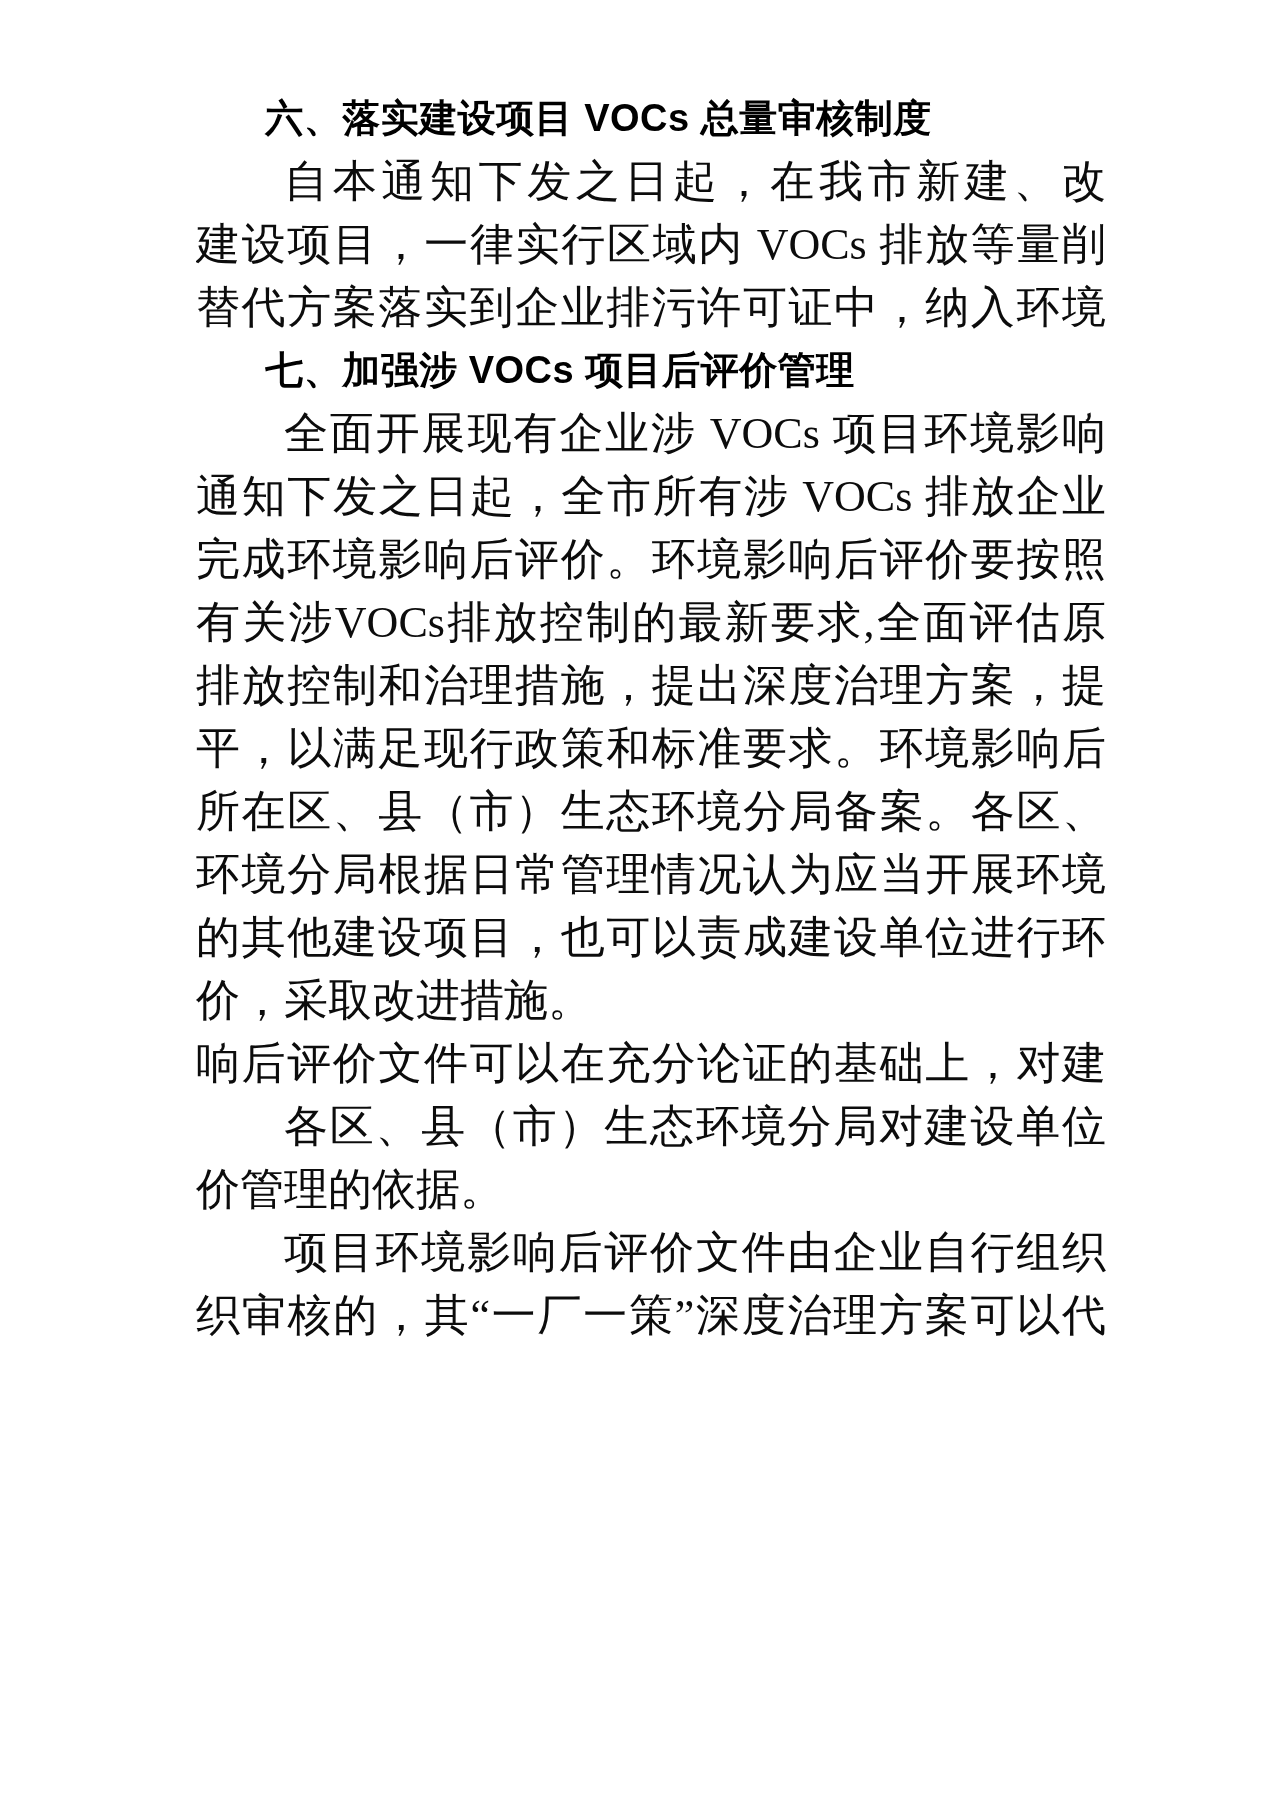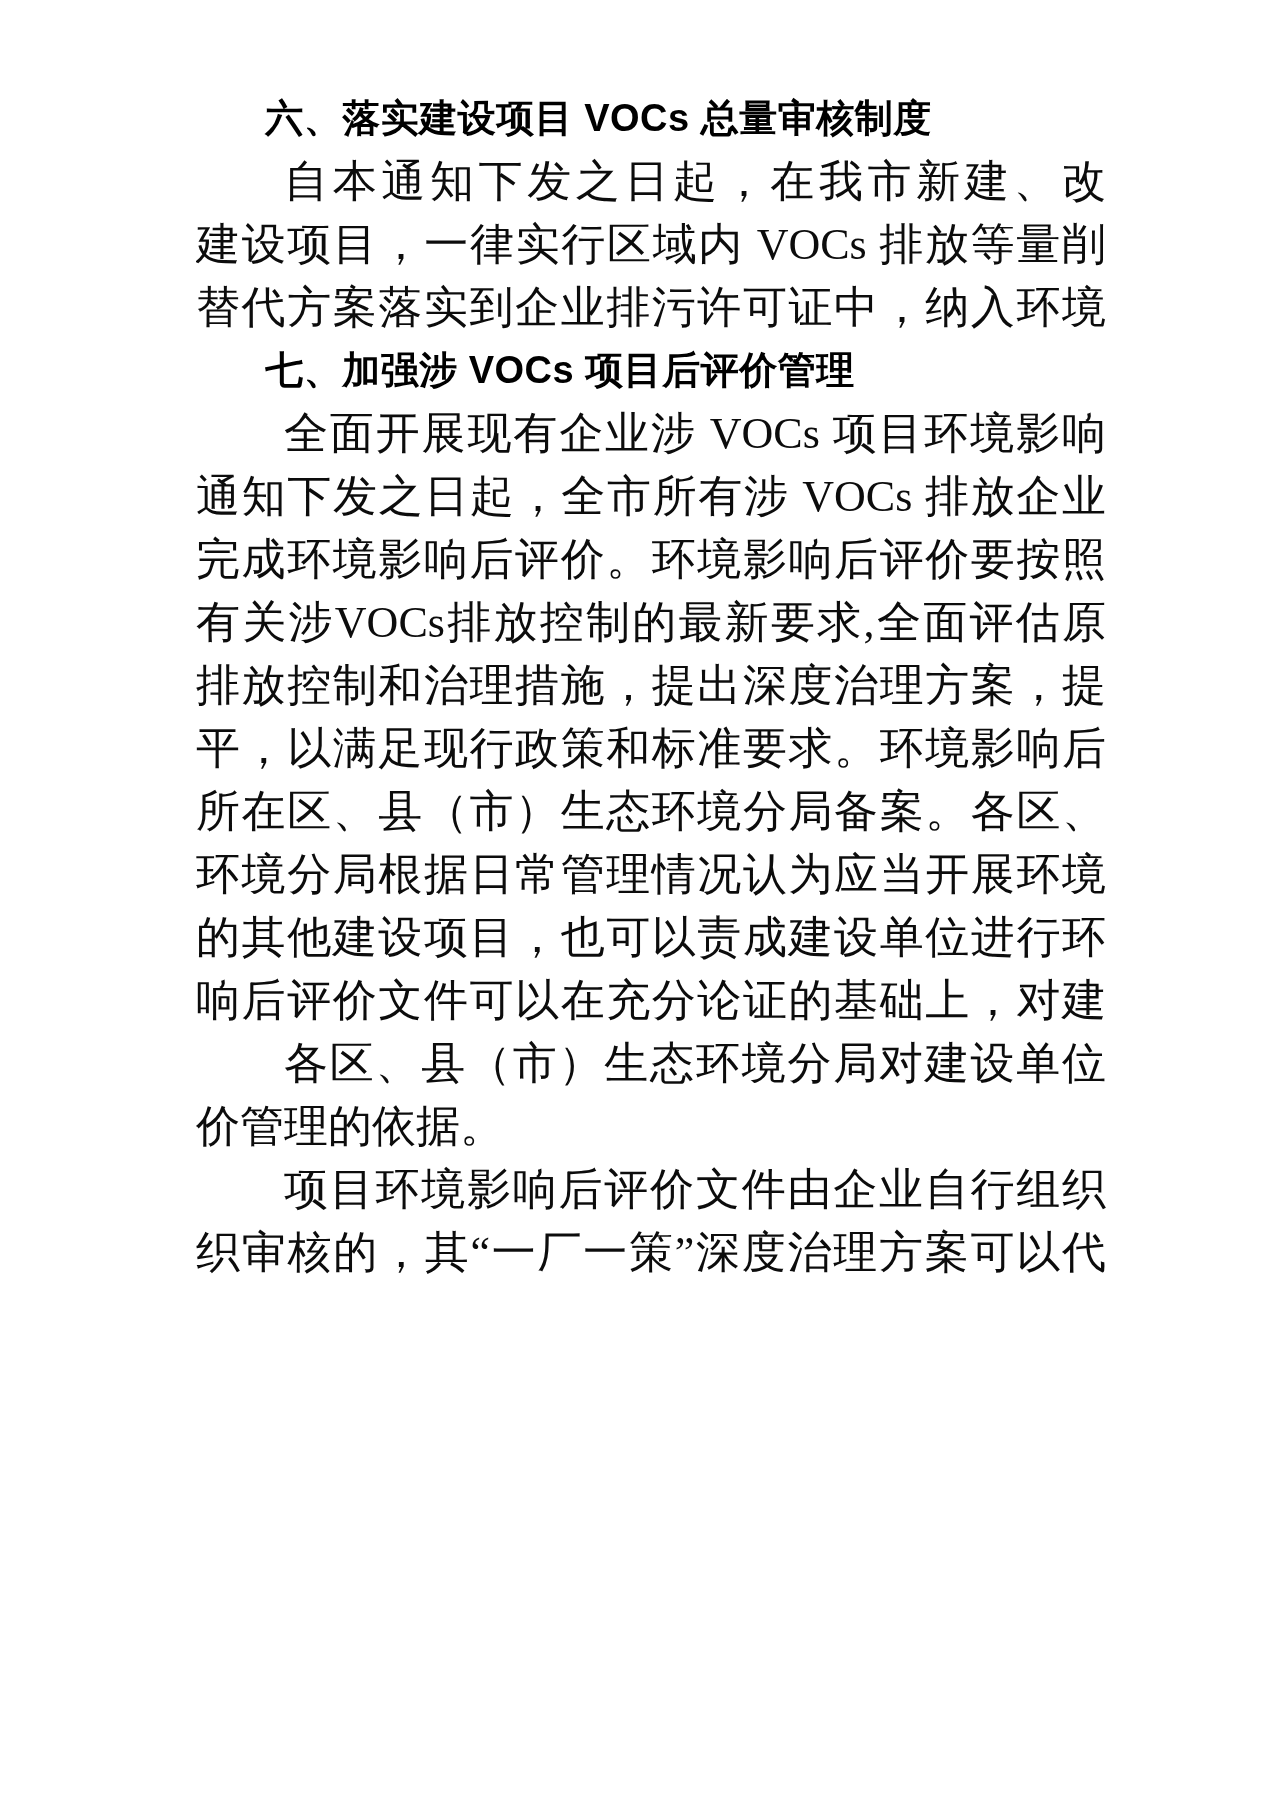--- a/index.html
+++ b/index.html
@@ -53,19 +53,20 @@
       <div class="hline">七、加强涉 VOCs 项目后评价管理</div>
       <div class="tline para-start">全面开展现有企业涉 VOCs 项目环境影响后评价。自本</div>
       <div class="tline">通知下发之日起，全市所有涉 VOCs 排放企业中，其环境影</div>
       <div class="tline">完成环境影响后评价。环境影响后评价要按照国家、省、市</div>
       <div class="tline">有关涉VOCs排放控制的最新要求,全面评估原有项目涉VOCs</div>
       <div class="tline">排放控制和治理措施，提出深度治理方案，提升企业治理水</div>
       <div class="tline">平，以满足现行政策和标准要求。环境影响后评价文件要报</div>
       <div class="tline">所在区、县（市）生态环境分局备案。各区、县（市）生态</div>
       <div class="tline">环境分局根据日常管理情况认为应当开展环境影响后评价</div>
       <div class="tline">的其他建设项目，也可以责成建设单位进行环境影响后评</div>
+      <div class="tline para-end">价，采取改进措施。</div>
       <div class="tline">响后评价文件可以在充分论证的基础上，对建设项目环境保</div>
       <div class="tline para-start">各区、县（市）生态环境分局对建设单位备案的环境影</div>
       <div class="tline para-end">价管理的依据。</div>
       <div class="tline para-start">项目环境影响后评价文件由企业自行组织编制。已经编</div>
       <div class="tline">织审核的，其“一厂一策”深度治理方案可以代替环境影响</div>
     </div>
 </div>
 
 </body></html>

